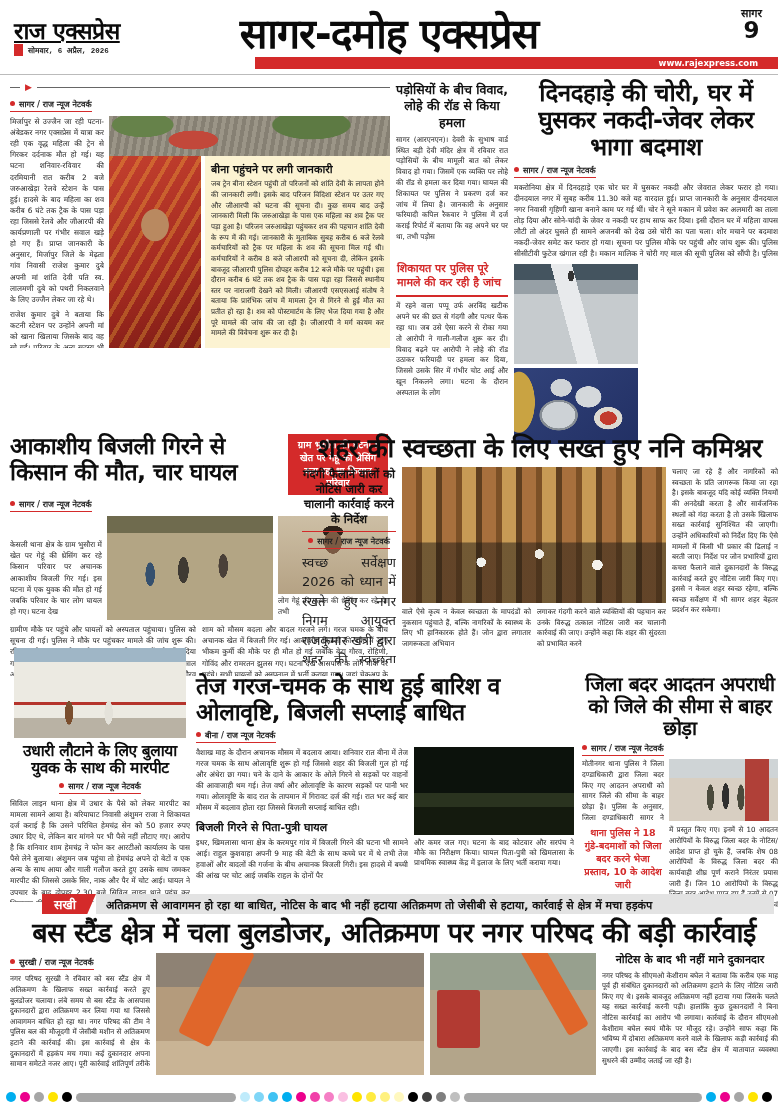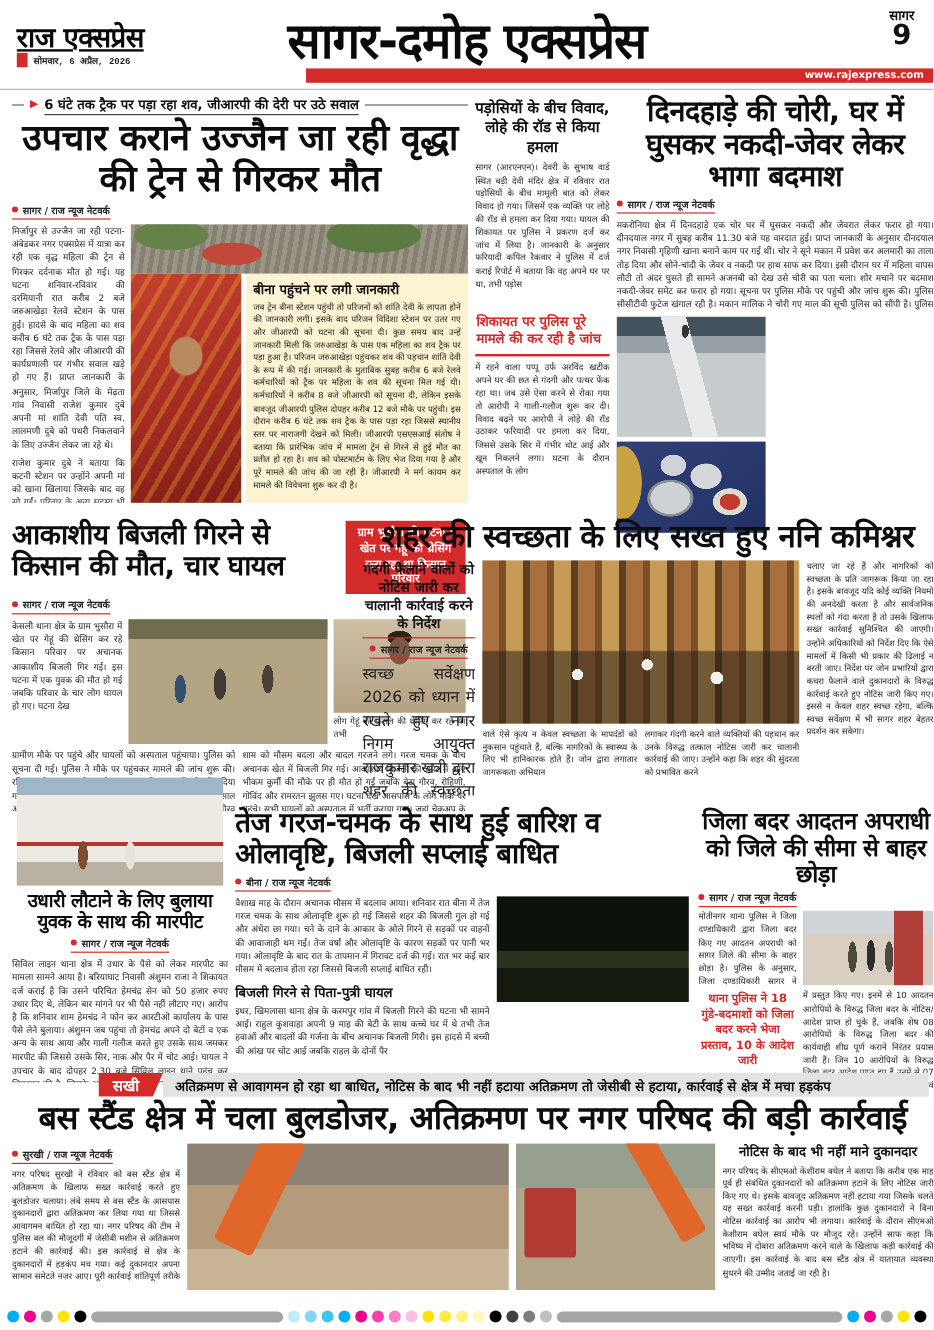--- a/index.html
+++ b/index.html
@@ -32,21 +32,21 @@
          padding:0 20px 0 12px;height:20px;clip-path:polygon(0 0,100% 0,84% 100%,0 100%);}
   .caption{font-size:7.2px;line-height:1.45;color:#222;text-align:justify;}
   
   .brand{font-size:23px;font-weight:800;color:#0a0a0a;letter-spacing:-0.5px;text-decoration:underline;}
   .dateline{display:flex;align-items:center;gap:5px;font-size:7.5px;font-weight:700;color:#222;}
   .red-sq{width:9px;height:12px;background:var(--red);}
   .mh-title{font-size:41px;font-weight:800;color:#0a0a0a;letter-spacing:-1px;white-space:nowrap;}
   .mh-edition{font-size:11px;font-weight:700;text-align:center;color:#111;line-height:1.1;}
   .mh-page{font-size:23px;font-weight:800;line-height:0.95;}
   .mh-redbar{background:var(--red);color:#fff;font-size:8.5px;font-weight:700;
-             display:flex;align-items:center;justify-content:flex-end;padding-right:8px;}
+             display:flex;align-items:center;justify-content:flex-end;padding-right:20px;}
   
   .photo-track{background:
     radial-gradient(42px 16px at 30% 60%,#c2483a 0 58%,rgba(0,0,0,0) 60%),
     radial-gradient(70px 26px at 72% 22%,#5d7a43 0 55%,rgba(0,0,0,0) 57%),
     radial-gradient(55px 22px at 12% 22%,#66824a 0 55%,rgba(0,0,0,0) 57%),
     repeating-linear-gradient(100deg,#9b9587 0 4px,#868073 4px 8px);}
   .photo-woman{background:
     radial-gradient(24px 28px at 50% 36%,#b98960 0 56%,rgba(0,0,0,0) 59%),
     repeating-linear-gradient(120deg,rgba(255,205,60,.28) 0 4px,rgba(0,0,0,0) 4px 13px),
     linear-gradient(160deg,#c3402e 0%,#a32a20 60%,#7e1d16 100%);}
@@ -128,24 +128,22 @@
     <div class="abs mh-redbar" style="left:255px;top:57px;width:523px;height:12px;">
       <span>www.rajexpress.com</span>
     </div>
     <div class="abs topline" style="left:0;top:74px;width:778px;height:0;"></div>
   </div>
 
   <div class="abs" style="left:10px;top:80px;width:380px;height:350px;">
     <div class="kicker">
       <span class="kline" style="max-width:10px;"></span>
       <span class="karrow">▶</span>
-      <span class="ktext">6 घंटे तक ट्रैक पर पड़ा रहा शव, जीआरपी की देरी पर उठे सवाल</span>
       <span class="kline"></span>
     </div>
-    <h1 class="hl" style="font-size:30px;text-align:center;margin:4px 0 2px;">उपचार कराने उज्जैन जा रही वृद्धा की ट्रेन से गिरकर मौत</h1>
     <div class="byline">
       <span class="dot"></span>
       <span>सागर / राज न्यूज नेटवर्क</span>
     </div>
     <div style="display:flex;gap:5px;height:232px;">
       <div class="clip" style="width:94px;flex:none;">
         <p class="b">मिर्जापुर से उज्जैन जा रही पटना-अंबेडकर नगर एक्सप्रेस में यात्रा कर रही एक वृद्ध महिला की ट्रेन से गिरकर दर्दनाक मौत हो गई। यह घटना शनिवार-रविवार की दरमियानी रात करीब 2 बजे जरुआखेड़ा रेलवे स्टेशन के पास हुई। हादसे के बाद महिला का शव करीब 6 घंटे तक ट्रैक के पास पड़ा रहा जिससे रेलवे और जीआरपी की कार्यप्रणाली पर गंभीर सवाल खड़े हो गए हैं। प्राप्त जानकारी के अनुसार, मिर्जापुर जिले के मेढ़ता गांव निवासी राजेश कुमार दुबे अपनी मां शांति देवी पति स्व. लालमणी दुबे को पथरी निकलवाने के लिए उज्जैन लेकर जा रहे थे।</p>
         <p class="b">राजेश कुमार दुबे ने बताया कि कटनी स्टेशन पर उन्होंने अपनी मां को खाना खिलाया जिसके बाद वह सो गईं। परिवार के अन्य सदस्य भी सो गए थे। इसी दौरान रात में शांति देवी वाशरूम जाने के लिए उठीं और असंतुलित होकर चलती ट्रेन से नीचे गिर गईं।</p>
       </div>
       <div style="flex:1;display:flex;flex-direction:column;gap:0;">
@@ -193,21 +191,21 @@
   <div class="abs" style="left:10px;top:434px;width:378px;height:212px;">
     <div style="display:flex;gap:6px;align-items:stretch;">
       <h1 class="hl" style="font-size:23px;flex:1;">आकाशीय बिजली गिरने से किसान की मौत, चार घायल</h1>
       <div class="redbox" style="width:92px;flex:none;">ग्राम भुसौरा की घटना : खेत पर गेहूं की थ्रेसिंग करा रहा था किसान परिवार</div>
     </div>
     <div class="byline">
       <span class="dot"></span>
       <span>सागर / राज न्यूज नेटवर्क</span>
     </div>
     <div style="display:flex;gap:5px;height:104px;">
-      <div class="clip" style="width:92px;flex:none;">
+      <div class="clip" style="width:92px;flex:none;margin-top:23px;">
         <p class="b">केसली थाना क्षेत्र के ग्राम भुसौरा में खेत पर गेहूं की थ्रेसिंग कर रहे किसान परिवार पर अचानक आकाशीय बिजली गिर गई। इस घटना में एक युवक की मौत हो गई जबकि परिवार के चार लोग घायल हो गए। घटना देख</p>
       </div>
       <div class="photo photo-field" style="width:166px;flex:none;"></div>
       <div style="flex:1;display:flex;flex-direction:column;gap:2px;">
         <div class="photo photo-portrait" style="height:78px;"></div>
         <p class="caption">लोग गेहूं की फसल की थ्रेसिंग कर रहे थे। तभी</p>
       </div>
     </div>
     <div style="display:flex;gap:6px;margin-top:4px;height:52px;">
       <div class="clip" style="flex:1;">
@@ -272,20 +270,21 @@
         <div class="clip" style="height:72px;">
           <p class="b">वैशाख माह के दौरान अचानक मौसम में बदलाव आया। शनिवार रात बीना में तेज गरज चमक के साथ ओलावृष्टि शुरू हो गई जिससे शहर की बिजली गुल हो गई और अंधेरा छा गया। चने के दाने के आकार के ओले गिरने से सड़कों पर वाहनों की आवाजाही थम गई। तेज वर्षा और ओलावृष्टि के कारण सड़कों पर पानी भर गया। ओलावृष्टि के बाद रात के तापमान में गिरावट दर्ज की गई। रात भर कई बार मौसम में बदलाव होता रहा जिससे बिजली सप्लाई बाधित रही।</p>
         </div>
         <div class="subhead" style="text-align:left;font-size:11px;margin:2px 0;">बिजली गिरने से पिता-पुत्री घायल</div>
         <div class="clip" style="height:42px;">
           <p class="b">इधर, खिमलासा थाना क्षेत्र के करमपुर गांव में बिजली गिरने की घटना भी सामने आई। राहुल कुशवाहा अपनी 9 माह की बेटी के साथ कच्चे घर में थे तभी तेज हवाओं और बादलों की गर्जना के बीच अचानक बिजली गिरी। इस हादसे में बच्ची की आंख पर चोट आई जबकि राहुल के दोनों पैर</p>
         </div>
       </div>
       <div style="flex:1;display:flex;flex-direction:column;gap:3px;">
         <div class="photo photo-night" style="height:88px;"></div>
+        <p class="caption clip" style="flex:1;">और कमर जल गए। घटना के बाद कोटवार और सरपंच ने मौके का निरीक्षण किया। घायल पिता-पुत्री को खिमलासा के प्राथमिक स्वास्थ्य केंद्र में इलाज के लिए भर्ती कराया गया।</p>
       </div>
     </div>
   </div>
 
   <div class="abs" style="left:582px;top:674px;width:196px;height:218px;">
     <h1 class="hl" style="font-size:19.5px;text-align:center;">जिला बदर आदतन अपराधी को जिले की सीमा से बाहर छोड़ा</h1>
     <div class="byline" style="margin:3px 0;">
       <span class="dot"></span>
       <span>सागर / राज न्यूज नेटवर्क</span>
     </div>
@@ -299,21 +298,21 @@
       <div style="flex:1;display:flex;flex-direction:column;gap:4px;">
         <div class="photo photo-police" style="height:62px;"></div>
         <div class="clip" style="flex:1;">
           <p class="b" style="font-size:7.1px;">में प्रस्तुत किए गए। इनमें से 10 आदतन आरोपियों के विरुद्ध जिला बदर के नोटिस/आदेश प्राप्त हो चुके हैं, जबकि शेष 08 आरोपियों के विरुद्ध जिला बदर की कार्यवाही शीघ्र पूर्ण कराने निरंतर प्रयास जारी हैं। जिन 10 आरोपियों के विरुद्ध जिला बदर आदेश प्राप्त हुए हैं उनमें से 07 आरोपियों को अब तक जिला सागर एवं सीमावर्ती जिलों से निष्कासित किया जा चुका है। इन 07 में से 02 आरोपियों राजकुमार उर्फ राजकपूर एवं सूरज आठ्या द्वारा जिला बदर आदेश का उल्लंघन किया गया जिस पर थाना मोतीनगर पुलिस द्वारा तलाश एवं सख्त कार्यवाही करते हुए दोनों को पुनः गिरफ्तार कर न्यायालय के समक्ष प्रस्तुत कर जेल भेजा गया।</p>
         </div>
       </div>
     </div>
   </div>
 
   <div class="abs" style="left:10px;top:894px;width:768px;height:192px;">
-    <div style="display:flex;margin-left:72px;margin-right:4px;">
+    <div style="display:flex;margin-left:32px;margin-right:4px;">
       <div class="sakhi">सखी</div>
       <div class="graybar">अतिक्रमण से आवागमन हो रहा था बाधित, नोटिस के बाद भी नहीं हटाया अतिक्रमण तो जेसीबी से हटाया, कार्रवाई से क्षेत्र में मचा हड़कंप</div>
     </div>
     <h1 class="hl" style="font-size:27px;text-align:center;margin:4px 0 5px;">बस स्टैंड क्षेत्र में चला बुलडोजर, अतिक्रमण पर नगर परिषद की बड़ी कार्रवाई</h1>
     <div style="display:flex;gap:6px;height:122px;">
       <div style="width:140px;flex:none;">
         <div class="byline">
           <span class="dot"></span>
           <span>सुरखी / राज न्यूज नेटवर्क</span>
         </div>

